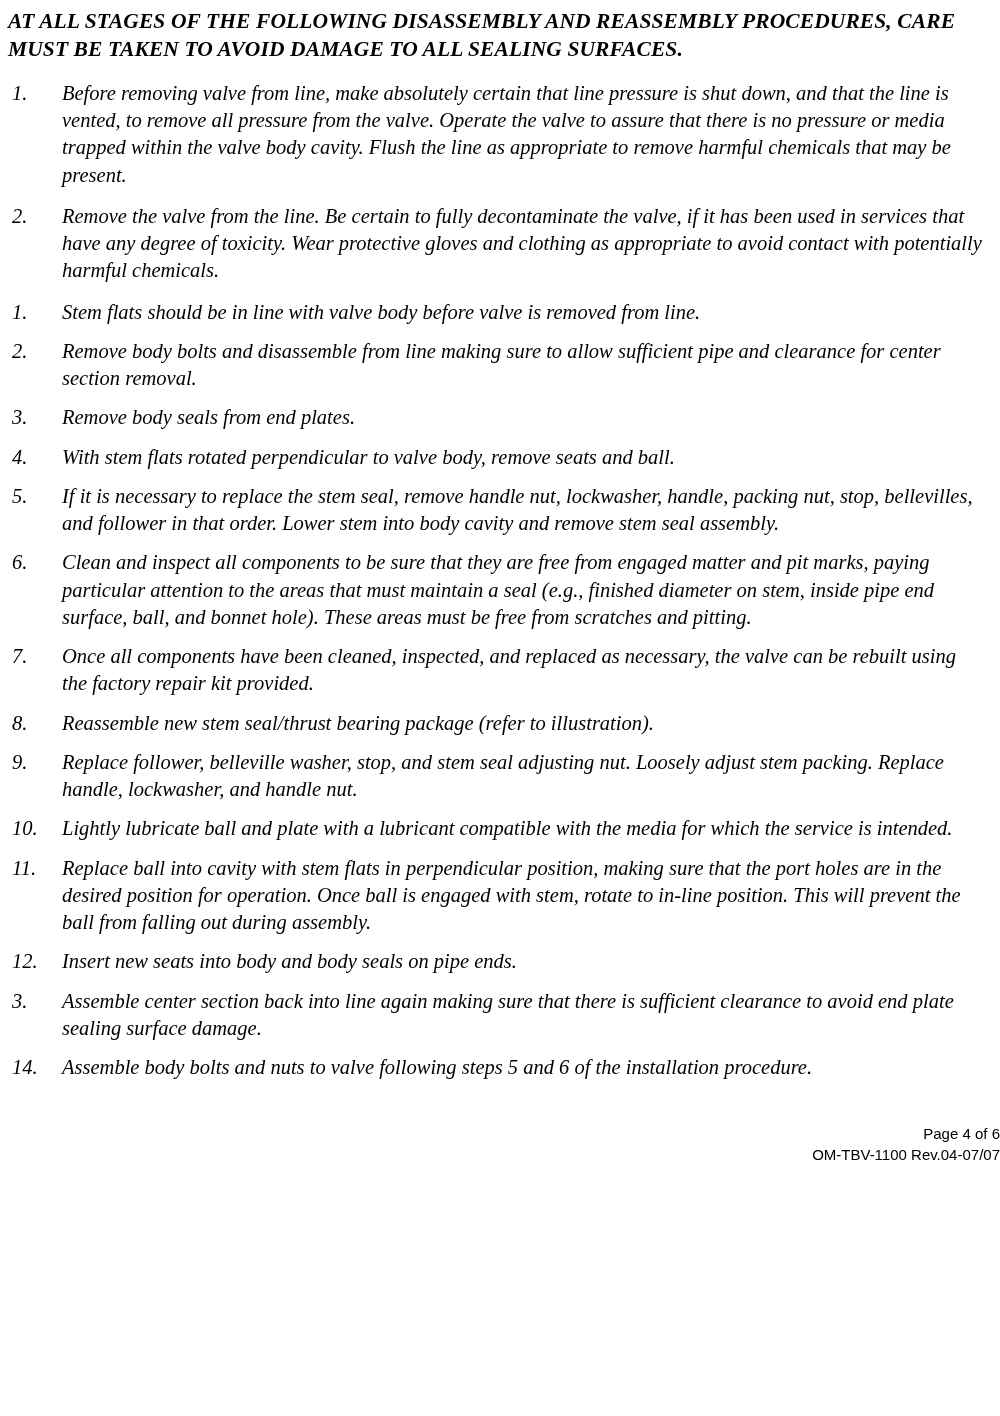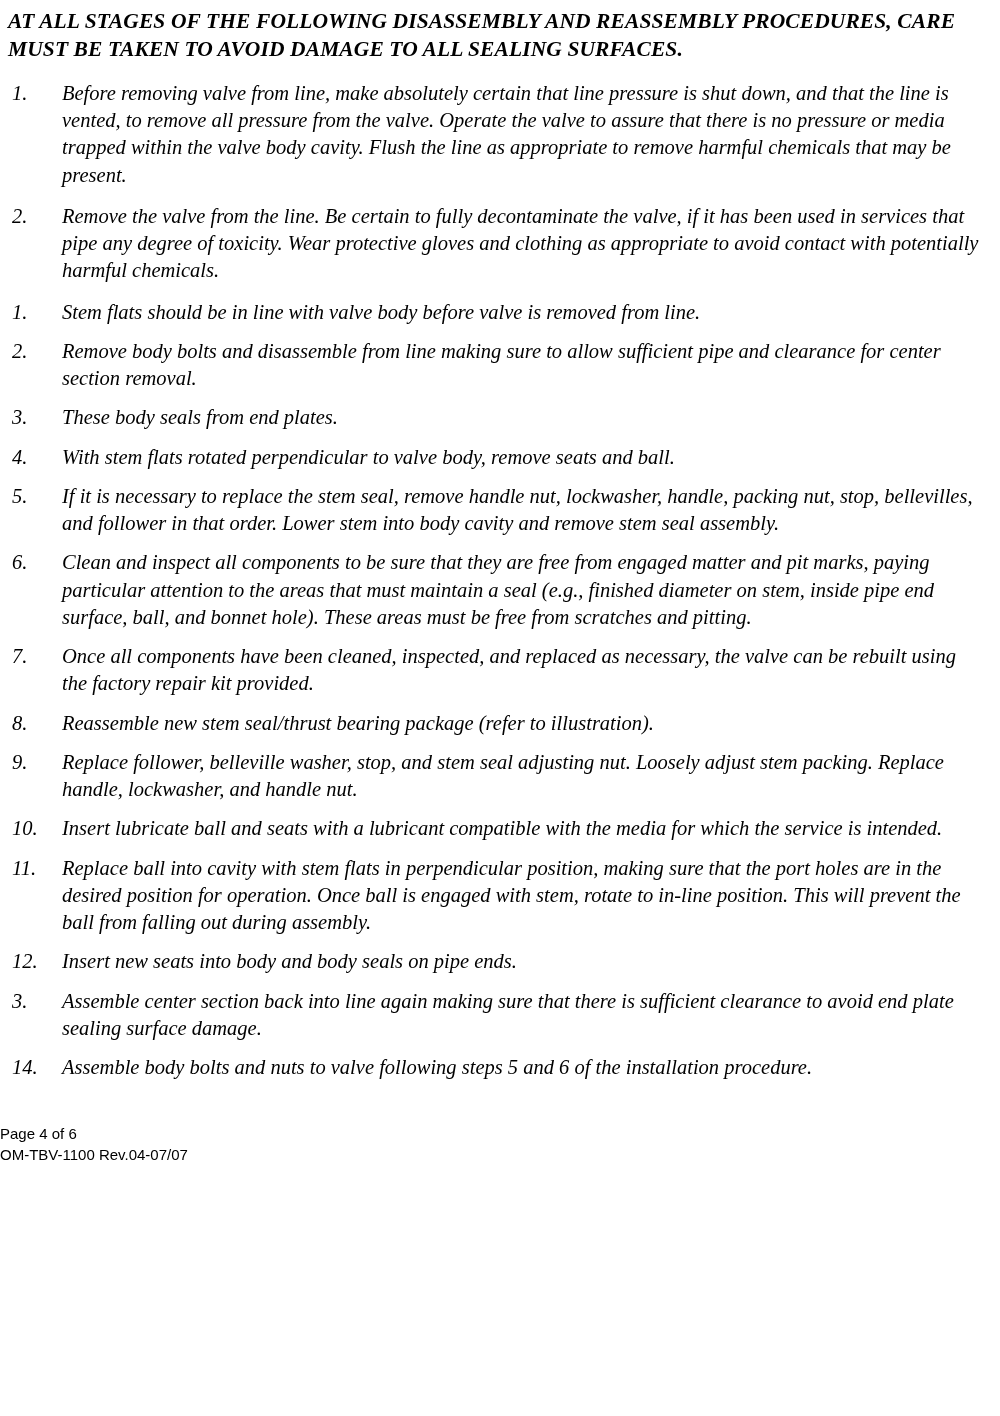--- a/index.html
+++ b/index.html
@@ -60,21 +60,21 @@
     letter-spacing: 0.3px;
   }
   .rebuild .item {
     margin-bottom: 12px;
   }
   .footer {
     position: absolute;
     left: 0;
     right: 0;
     bottom: 26px;
-    text-align: left;
+    text-align: right;
     font-family: "Liberation Sans", sans-serif;
     font-size: 15px;
     line-height: 1.45;
   }
   .footer div {
     margin: 0;
   }
 </style>
 </head>
 <body>
@@ -83,37 +83,37 @@
 
   <p class="warning">AT ALL STAGES OF THE FOLLOWING DISASSEMBLY AND REASSEMBLY PROCEDURES, CARE MUST BE TAKEN TO AVOID DAMAGE TO ALL SEALING SURFACES.</p>
 
   <ol class="list disassembly">
     <li class="item">
       <span class="num">1.</span>
       <span class="txt">Before removing valve from line, make absolutely certain that line pressure is shut down, and that the line is vented, to remove all pressure from the valve. Operate the valve to assure that there is no pressure or media trapped within the valve body cavity. Flush the line as appropriate to remove harmful chemicals that may be present.</span>
     </li>
     <li class="item">
       <span class="num">2.</span>
-      <span class="txt">Remove the valve from the line. Be certain to fully decontaminate the valve, if it has been used in services that pipe any degree of toxicity. Wear protective gloves and clothing as appropriate to avoid contact with potentially harmful chemicals.</span>
+      <span class="txt">Remove the valve from the line. Be certain to fully decontaminate the valve, if it has been used in services that have any degree of toxicity. Wear protective gloves and clothing as appropriate to avoid contact with potentially harmful chemicals.</span>
     </li>
   </ol>
 
 
   <ol class="list rebuild">
     <li class="item">
       <span class="num">1.</span>
       <span class="txt">Stem flats should be in line with valve body before valve is removed from line.</span>
     </li>
     <li class="item">
       <span class="num">2.</span>
       <span class="txt">Remove body bolts and disassemble from line making sure to allow sufficient pipe and clearance for center section removal.</span>
     </li>
     <li class="item">
       <span class="num">3.</span>
-      <span class="txt">These body seals from end plates.</span>
+      <span class="txt">Remove body seals from end plates.</span>
     </li>
     <li class="item">
       <span class="num">4.</span>
       <span class="txt">With stem flats rotated perpendicular to valve body, remove seats and ball.</span>
     </li>
     <li class="item">
       <span class="num">5.</span>
       <span class="txt">If it is necessary to replace the stem seal, remove handle nut, lockwasher, handle, packing nut, stop, bellevilles, and follower in that order. Lower stem into body cavity and remove stem seal assembly.</span>
     </li>
     <li class="item">
@@ -127,21 +127,21 @@
     <li class="item">
       <span class="num">8.</span>
       <span class="txt">Reassemble new stem seal/thrust bearing package (refer to illustration).</span>
     </li>
     <li class="item">
       <span class="num">9.</span>
       <span class="txt">Replace follower, belleville washer, stop, and stem seal adjusting nut. Loosely adjust stem packing. Replace handle, lockwasher, and handle nut.</span>
     </li>
     <li class="item">
       <span class="num">10.</span>
-      <span class="txt">Insert lubricate ball and seats with a lubricant compatible with the media for which the service is intended.</span>
+      <span class="txt">Lightly lubricate ball and plate with a lubricant compatible with the media for which the service is intended.</span>
     </li>
     <li class="item">
       <span class="num">11.</span>
       <span class="txt">Replace ball into cavity with stem flats in perpendicular position, making sure that the port holes are in the desired position for operation. Once ball is engaged with stem, rotate to in-line position. This will prevent the ball from falling out during assembly.</span>
     </li>
     <li class="item">
       <span class="num">12.</span>
       <span class="txt">Insert new seats into body and body seals on pipe ends.</span>
     </li>
     <li class="item">

